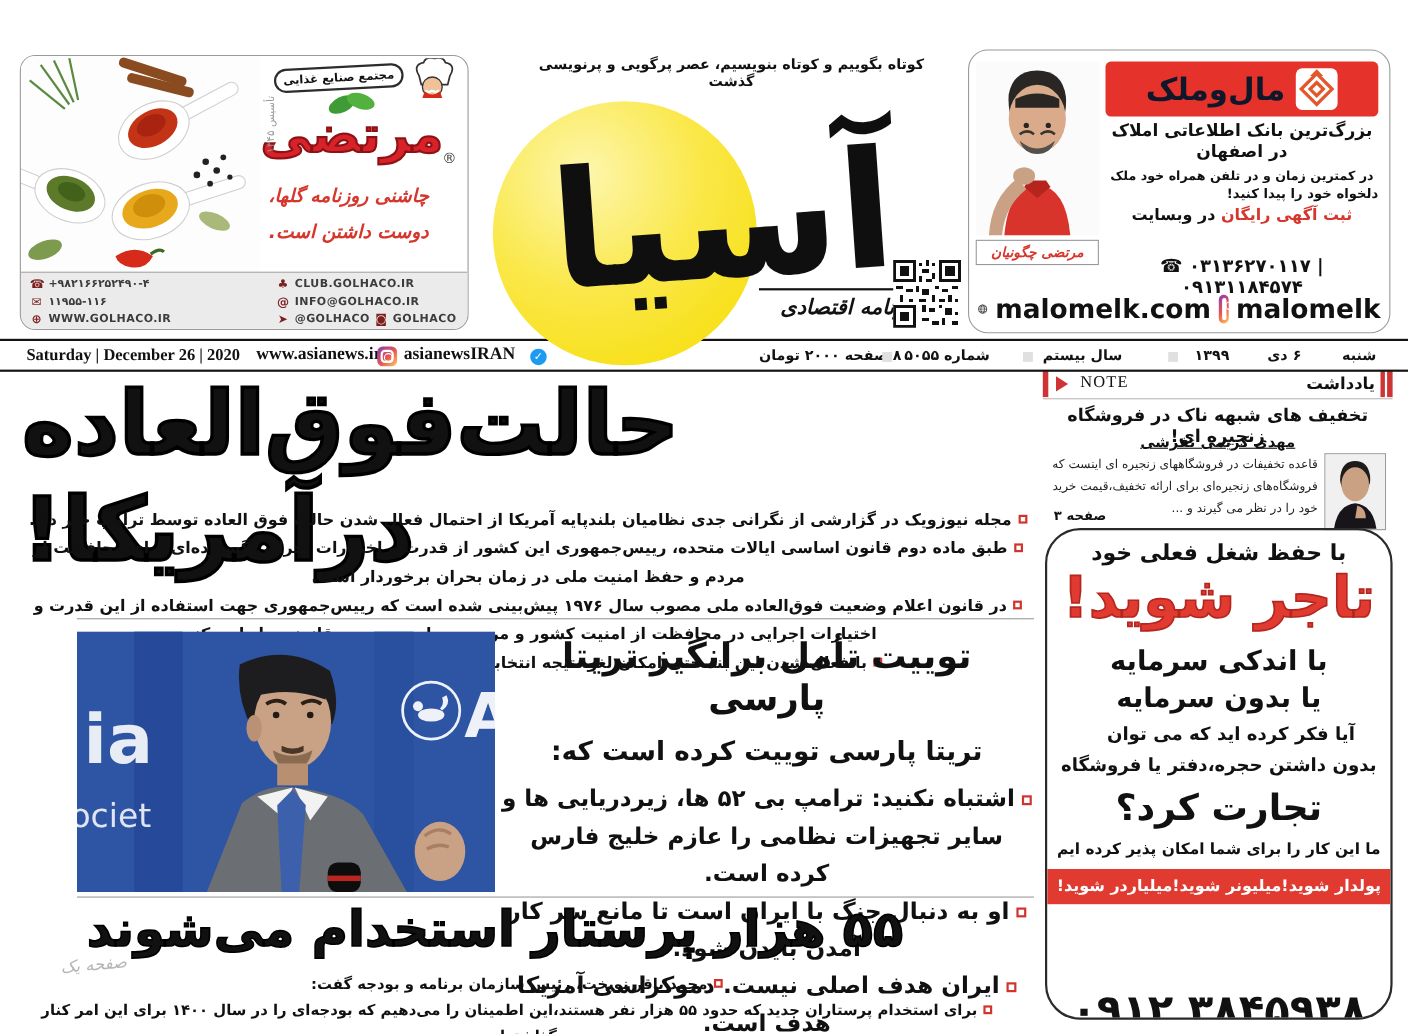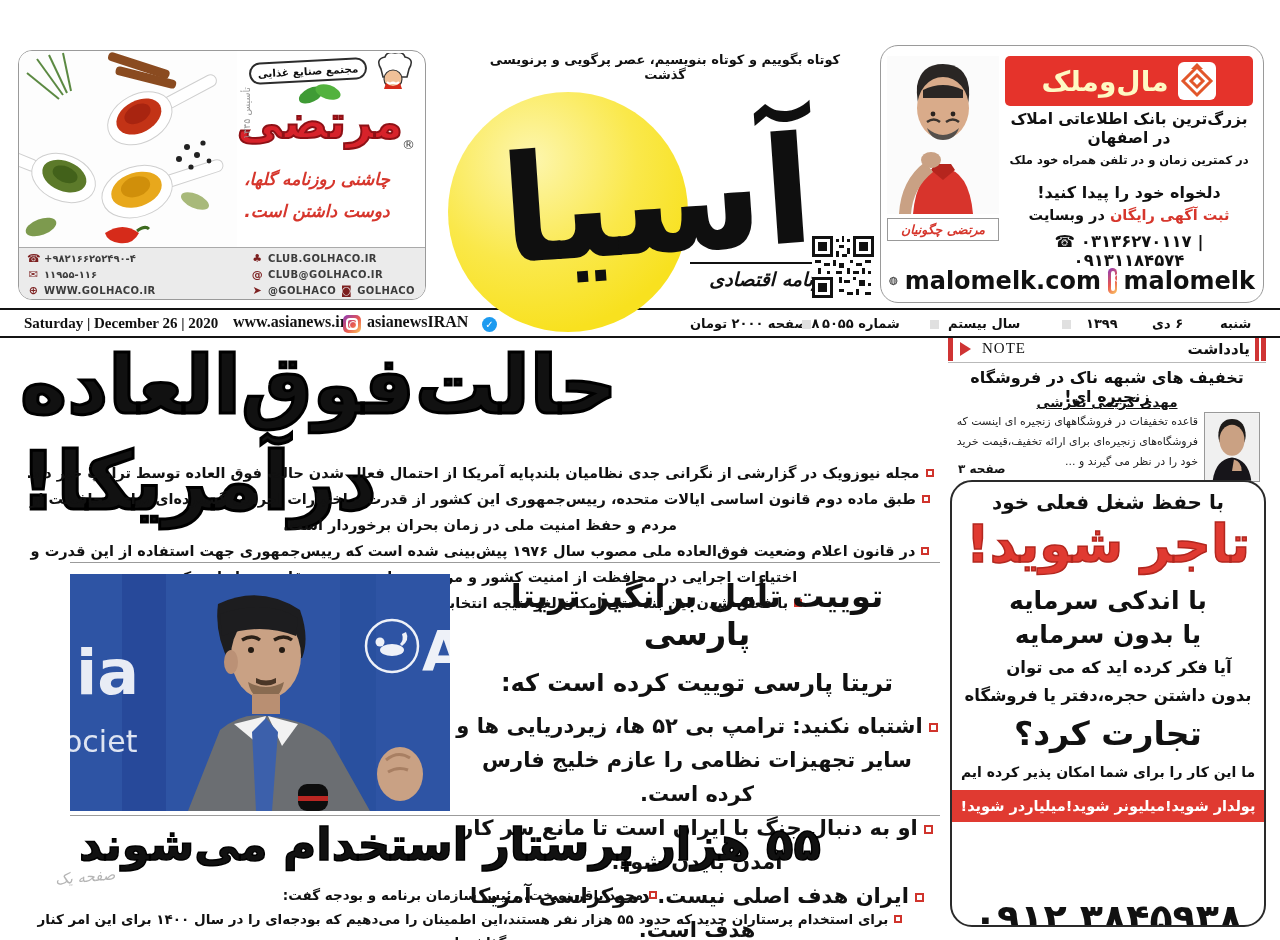--- a/index.html
+++ b/index.html
@@ -38,27 +38,27 @@
   .masthead-sub{ left:690px; top:262px; width:170px; z-index:4; text-align:center; font-size:19px; font-weight:bold;
                  font-style:italic; border-top:2px solid #111; padding-top:4px; }
   .qr{ left:812px; top:236px; width:62px; height:62px; z-index:4; }
 
   .ad-mm{ left:880px; top:45px; width:384px; height:258px; border-radius:18px; }
   .mm-photo{ left:6px; top:10px; width:112px; height:158px; }
   .mm-agent{ left:6px; top:172px; width:112px; height:23px; border:1px solid #999; text-align:center;
              color:#d6362c; font-size:12.5px; font-weight:bold; font-style:italic; line-height:21px; }
   .mm-banner{ left:124px; top:10px; right:10px; height:50px; background:#e5332b; border-radius:5px;
               display:flex; align-items:center; justify-content:center; gap:8px; direction:rtl; }
-  .mm-brand{ color:#fef9c3; font-size:28px; font-weight:bold; letter-spacing:-1px; }
+  .mm-brand{ color:#0f172a; font-size:28px; font-weight:bold; letter-spacing:-1px; }
   .mm-house{ width:40px; height:40px; }
   .mm-lines{ left:124px; top:64px; right:10px; direction:rtl; text-align:center; }
   .mm-l1{ font-size:15.5px; font-weight:bold; letter-spacing:-.5px; }
   .mm-l2{ font-size:15.5px; font-weight:bold; margin-top:1px; }
   .mm-l3{ font-size:11.5px; font-weight:600; margin-top:6px; }
-  .mm-l4{ font-size:16px; font-weight:600; margin-top:16px; }
+  .mm-l4{ font-size:12px; font-weight:600; margin-top:2px;text-align:right; }
   .mm-l5{ font-size:14.5px; font-weight:bold; margin-top:5px; }
   .mm-red{ color:#d6362c; }
   .mm-phones{ left:124px; top:186px; right:10px; direction:ltr; text-align:center; font-size:16.5px; font-weight:bold; letter-spacing:.5px; }
   .mm-bottom{ left:8px; right:8px; top:214px; height:42px; display:flex; align-items:center; justify-content:center;
               gap:7px; direction:ltr; font-size:24px; font-weight:bold; }
 
   
   .datebar{ left:0; top:308px; width:1280px; height:30px; border-top:2px solid #141414; border-bottom:2px solid #141414; z-index:1; }
   .db{ position:absolute; font-size:13px; font-weight:bold; top:6px; direction:rtl; white-space:nowrap; }
   .db-en{ font-family:Liberation Serif, serif; direction:ltr; font-weight:600; }
@@ -95,21 +95,21 @@
           font-size:15px; letter-spacing:1px; }
   .nh-fa{ position:absolute; right:16px; top:3px; font-size:15px; font-weight:bold; }
   .note-title{ left:950px; top:368px; width:314px; direction:rtl; text-align:center; font-size:16px; font-weight:bold; }
   .note-author{ left:950px; top:394px; width:314px; direction:rtl; text-align:center; font-size:13.5px;
                 font-weight:bold; text-decoration:underline; }
   .note-photo{ left:1204px; top:412px; width:56px; height:70px; border:1px solid #999; }
   .note-body{ left:952px; top:412px; width:246px; direction:rtl; text-align:right; font-size:11px; line-height:1.8; color:#222; }
   .note-page{ left:958px; top:462px; font-size:12px; font-weight:bold; direction:rtl; }
 
   
-  .ad-tajer{ left:950px; top:480px; width:316px; height:447px; border:2px solid #2a2a2a; border-radius:22px;
+  .ad-tajer{ left:950px; top:480px; width:316px; height:447px; border:2px solid #2a2a2a; border-radius:32px;
              overflow:hidden; text-align:center; direction:rtl; }
   .tj{ position:absolute; left:0; right:0; }
   .tj1{ top:8px;  font-size:20px; font-weight:bold; }
   .tj2{ top:32px; font-size:52px; font-weight:bold; color:#e03a31; -webkit-text-stroke:1.5px #b3271f; }
   .tj3{ top:104px; font-size:25px; font-weight:bold; }
   .tj4{ top:138px; font-size:25px; font-weight:bold; }
   .tj5{ top:176px; font-size:16.5px; font-weight:bold;padding-left:22px; }
   .tj6{ top:204px; font-size:16.5px; font-weight:bold; }
   .tj7{ top:232px; font-size:33px; font-weight:bold; }
   .tj8{ top:282px; font-size:14px; font-weight:bold; }
@@ -208,21 +208,21 @@
             <span>WWW.GOLHACO.IR</span>
           </div>
       </div>
       <div class="gc-col">
         <div class="gc-row">
             <span class="gc-ico">♣</span>
             <span>CLUB.GOLHACO.IR</span>
           </div>
         <div class="gc-row">
             <span class="gc-ico">@</span>
-            <span>CLUB@GOLHACO.IR</span>
+            <span>INFO@GOLHACO.IR</span>
           </div>
         <div class="gc-row">
             <span class="gc-ico">➤</span>
             <span>@GOLHACO</span>
           <span class="gc-ico">◙</span>
             <span>GOLHACO</span>
           </div>
       </div>
     </div>
   </div>

